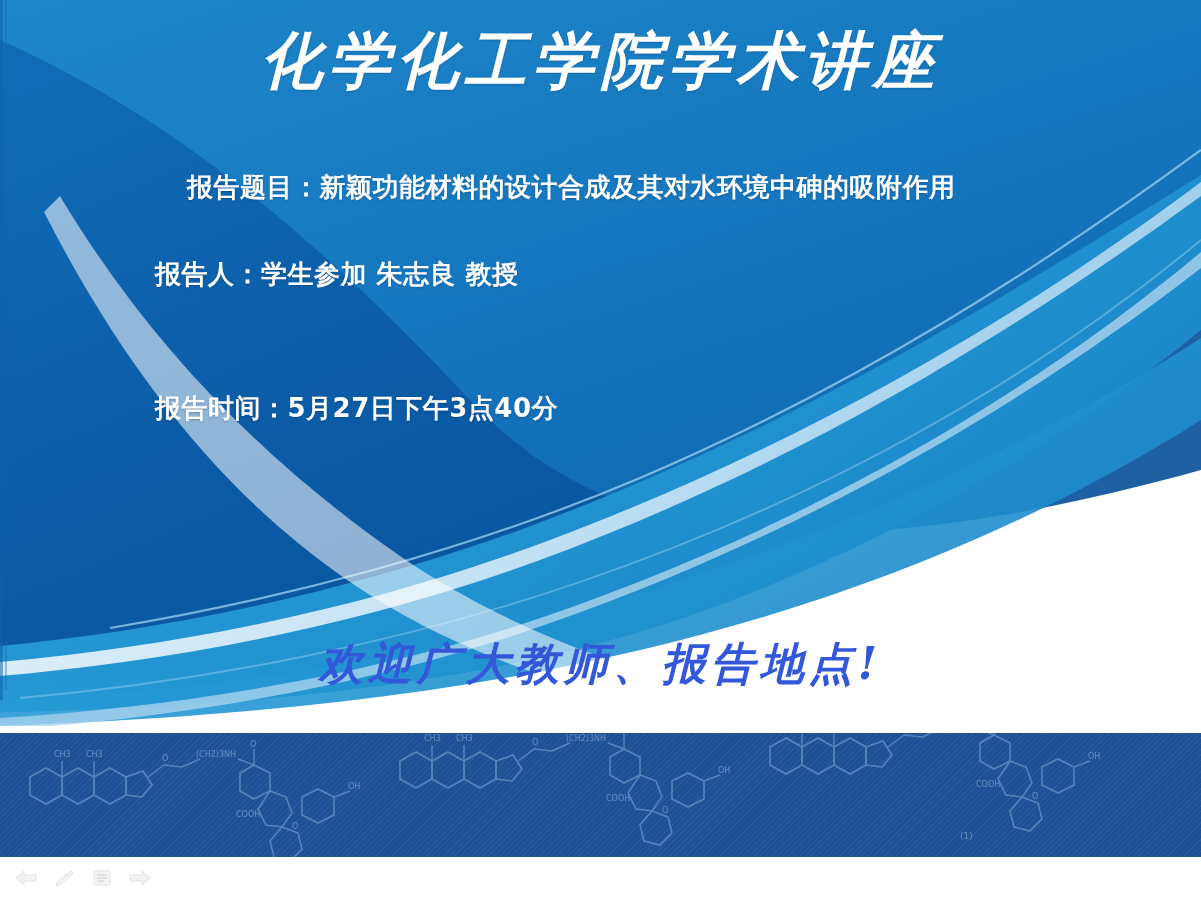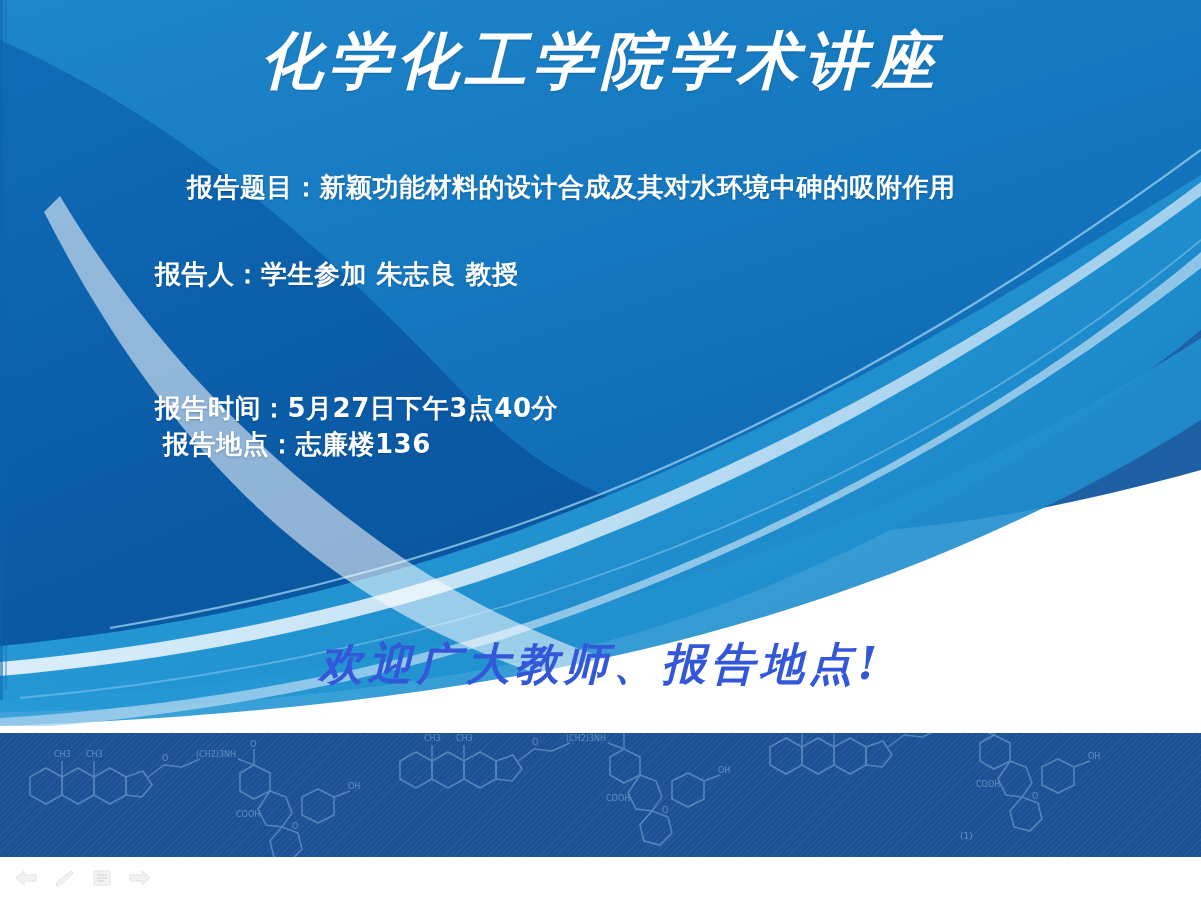--- a/index.html
+++ b/index.html
@@ -241,21 +241,20 @@
     <div id="text-layer">
 
       <div class="slide-title">化学化工学院学术讲座</div>
 
       <div class="info-line l0">报告题目：新颖功能材料的设计合成及其对水环境中砷的吸附作用</div>
 
       <div class="info-line l1">报告人：学生参加 朱志良  教授</div>
 
       <div class="info-line l2">报告时间：5月27日下午3点40分</div>
 
-      <div class="info-line l3">报告地点：志廉楼136</div>
 
       <div class="welcome-line">欢迎广大教师、报告地点!</div>
     </div>
 
     <div id="bottom-band">
       <svg id="bottom-band-chem" viewBox="0 0 1201 124" xmlns="http://www.w3.org/2000/svg">
         <defs>
           <g id="steroid-unit">
 
             <polygon points="0,40 16,31 32,40 32,58 16,67 0,58" fill="none" stroke="#9fc6e8" stroke-width="1.6"></polygon>

